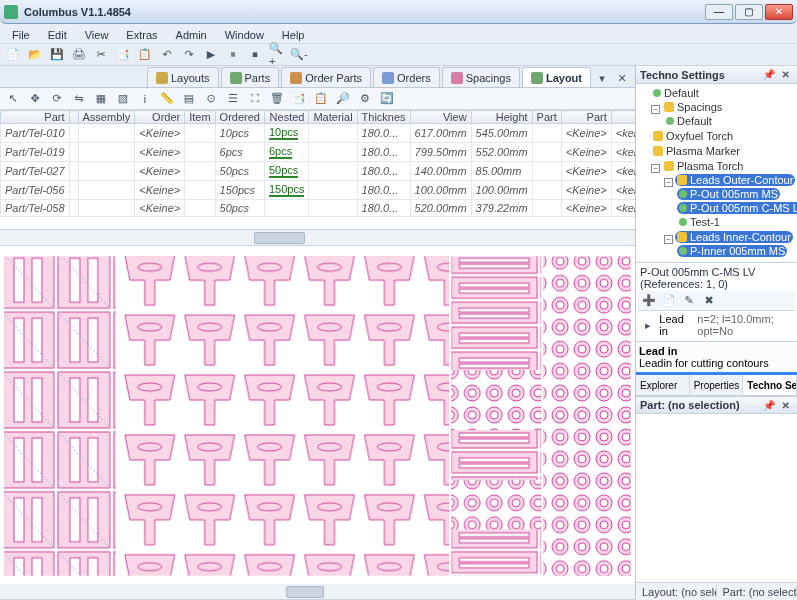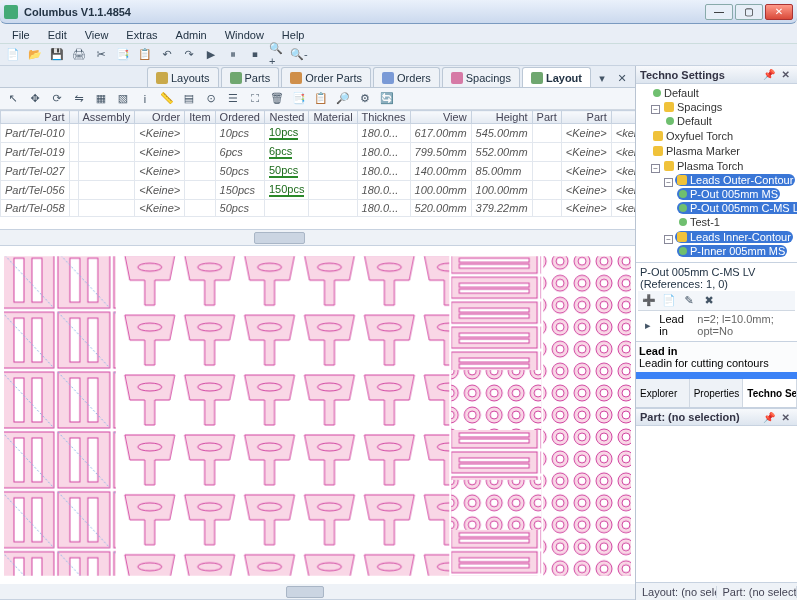--- a/index.html
+++ b/index.html
@@ -39,21 +39,21 @@
 .tree .n { display: inline-flex; align-items: center; gap: 3px; padding: 0 2px; border-radius: 2px; }
 .tree .n.sel { background: #3a76d6; color: #fff; border-radius: 6px; }
 .tree .tg { display: inline-block; width: 9px; height: 9px; border: 1px solid #889; font-size: 8px; line-height: 7px; text-align: center; margin-right: 2px; color: #556; background: #fff; }
 .tree .ic { width: 10px; height: 10px; border-radius: 2px; background: #f0c23a; }
 .tree .ic.dot { background: #6fbf6f; border-radius: 50%; width: 8px; height: 8px; }
 .detail { background: #fff; border-top: 1px solid #c7d2e0; padding: 2px; font-size: 10px; }
 .detail .hd { font-weight: 400; color: #234; padding: 1px 2px; }
 .mini-toolbar { height: 20px; background: #f3f6fa; border-bottom: 1px solid #d0d8e2; display: flex; align-items: center; padding: 0 2px; gap: 2px; }
 .leadin-row { display: flex; align-items: center; gap: 4px; padding: 2px; }
 .lead-desc { border-top: 1px solid #c7d2e0; padding: 3px; background: #fbfcfd; font-size: 10px; }
-.side-tabs { height: 36px; display: flex; border-top: 7px solid #3b82f6; border-bottom: 1px solid #c7d2e0; background: #eef2f7; }
+.side-tabs { height: 24px; display: flex; border-top: 3px solid #3b82f6; border-bottom: 1px solid #c7d2e0; background: #eef2f7; }
 .side-tabs .st { flex: 1; padding: 2px 4px; font-size: 10px; border-right: 1px solid #d0d8e2; display: flex; align-items: center; gap: 2px; white-space: nowrap; overflow: hidden; }
 .side-tabs .st.active { background: #fff; font-weight: 600; }
 .partsel { border-top: 1px solid #c7d2e0; }
 .empty { flex: 1; background: #fff; }
 .statusbar { height: 18px; border-top: 1px solid #c7d2e0; background: #eef2f7; display: flex; align-items: center; font-size: 10px; color: #445; }
 .statusbar .cell { padding: 0 6px; border-right: 1px solid #d0d8e2; overflow: hidden; white-space: nowrap; }
 </style>
 </head>
 <body>
 

